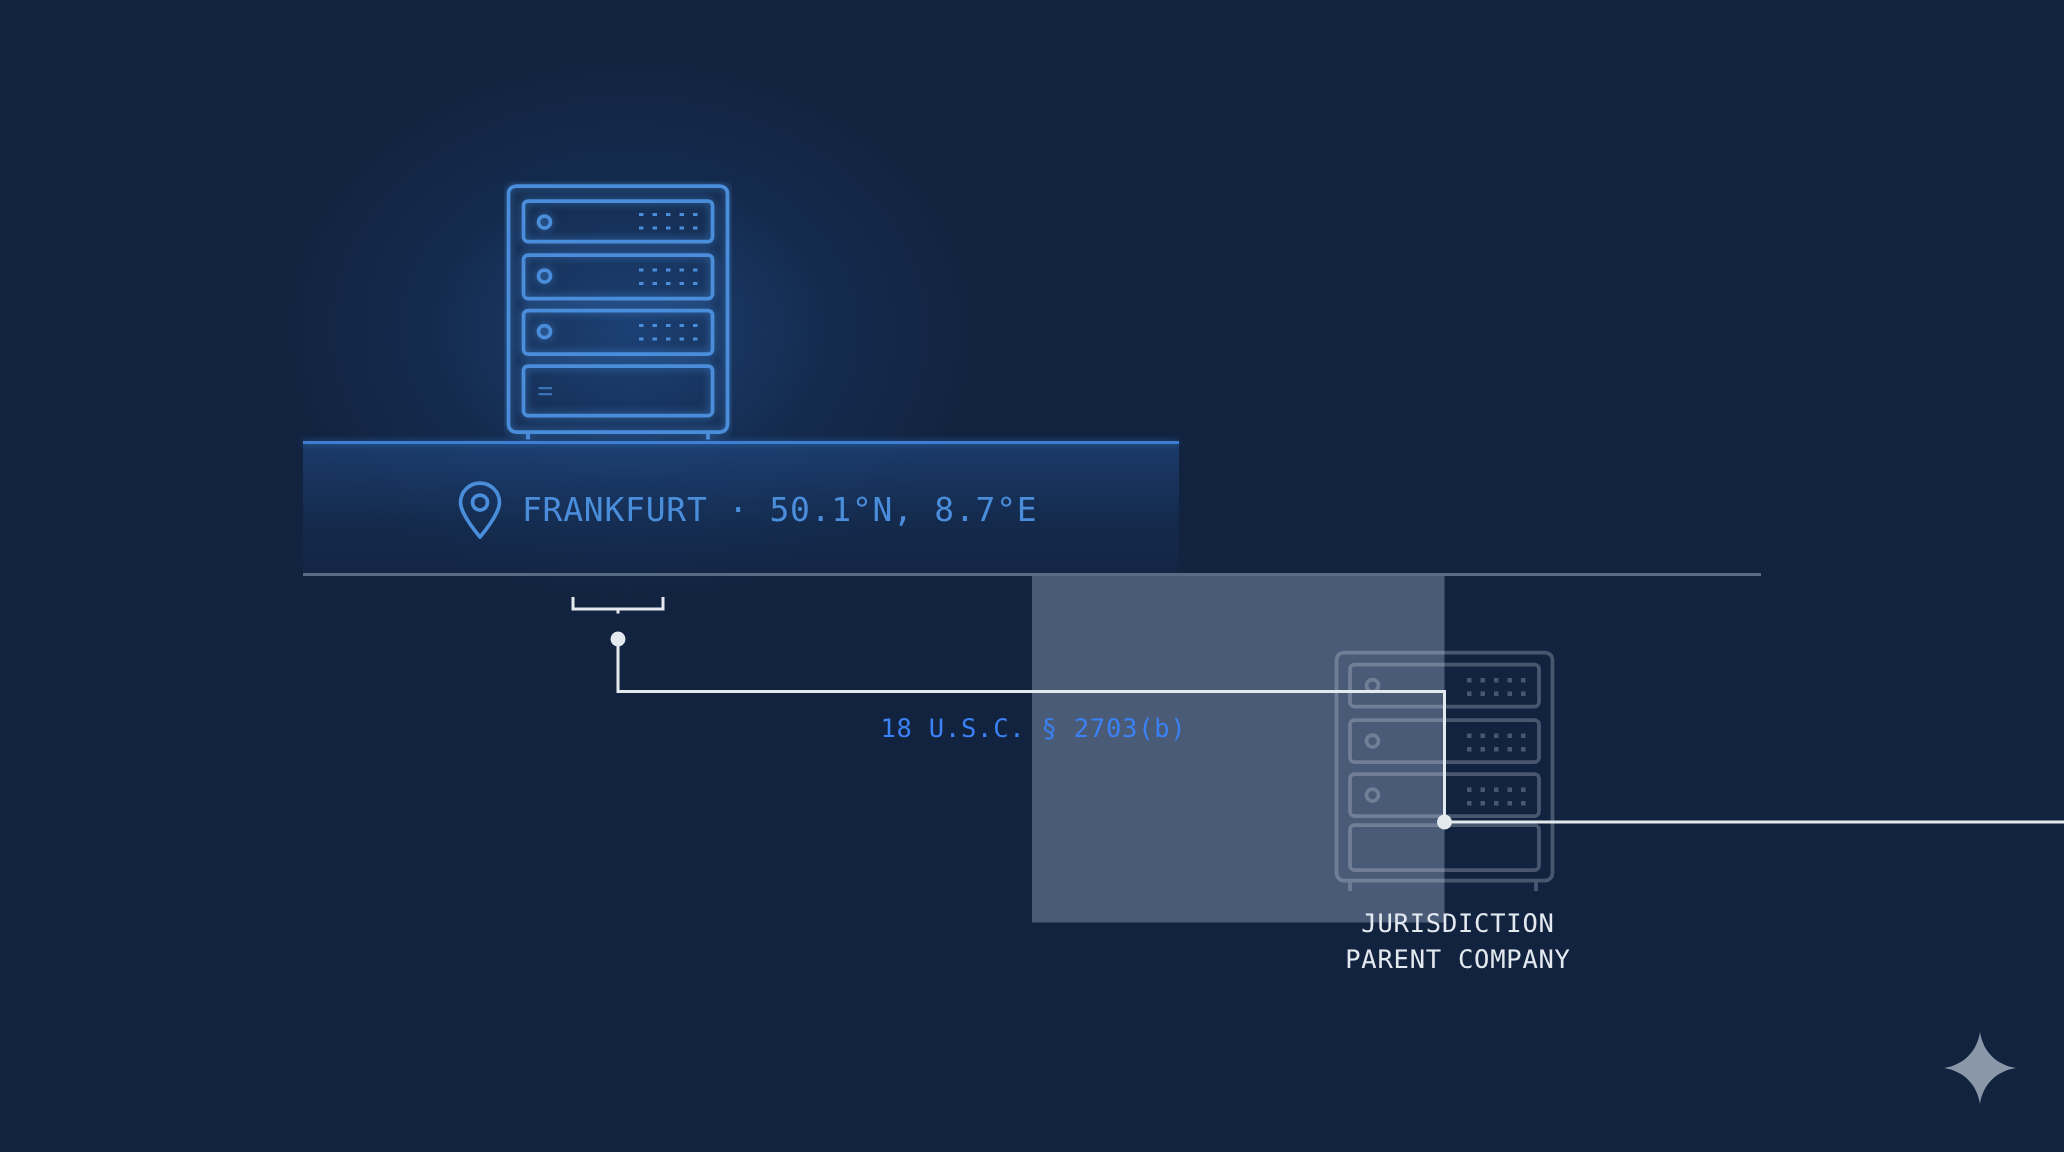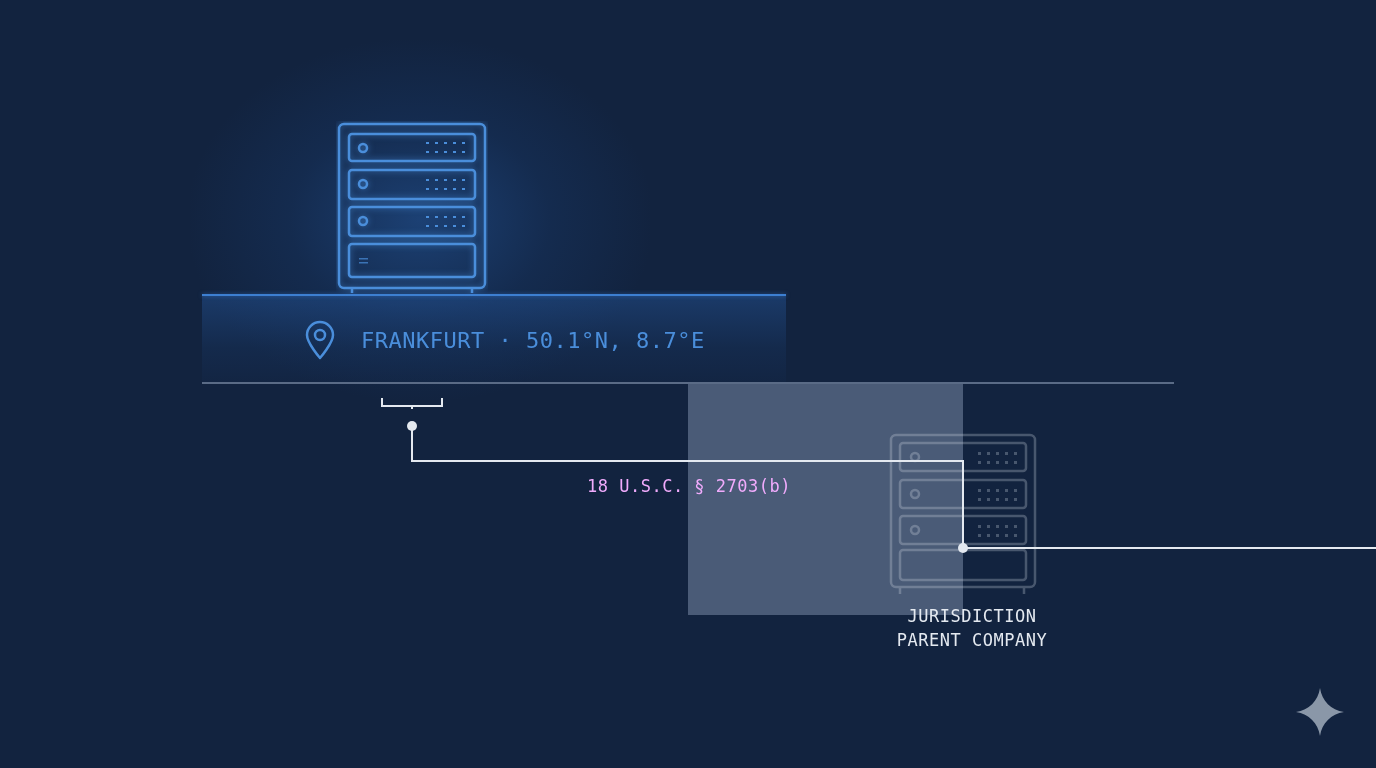--- a/index.html
+++ b/index.html
@@ -33,37 +33,37 @@
       position: absolute;
       left: 202px; top: 382px;
       width: 972px; height: 2px;
       background: #5a6b86;
     }
     .server-main { position: absolute; left: 336px; top: 121px; }
     .server-ghost { position: absolute; left: 888px; top: 432px; opacity: 0.28; }
     .location-label {
       position: absolute;
       left: 304px; top: 320px;
-      display: flex; align-items: center; gap: 25px;
+      display: flex; align-items: center; gap: 12px;
       color: #4a8edb;
       font-size: 22px;
       letter-spacing: 0.5px;
     }
     .location-label svg { display: block; }
     .overlay-panel {
       position: absolute;
       left: 688px; top: 384px;
       width: 275px; height: 231px;
       background: rgba(120,138,165,0.55);
     }
     .connector { position: absolute; left: 0; top: 0; width: 1376px; height: 768px; pointer-events: none; }
     .statute-label {
       position: absolute;
       left: 587px; top: 476px;
-      color: #f0abfc;
+      color: #3b82f6;
       font-size: 17px;
       letter-spacing: 0.5px;
       white-space: nowrap;
     }
     .parent-label {
       position: absolute;
       left: 872px; top: 604px;
       width: 200px;
       text-align: center;
       color: #e4e9f0;

